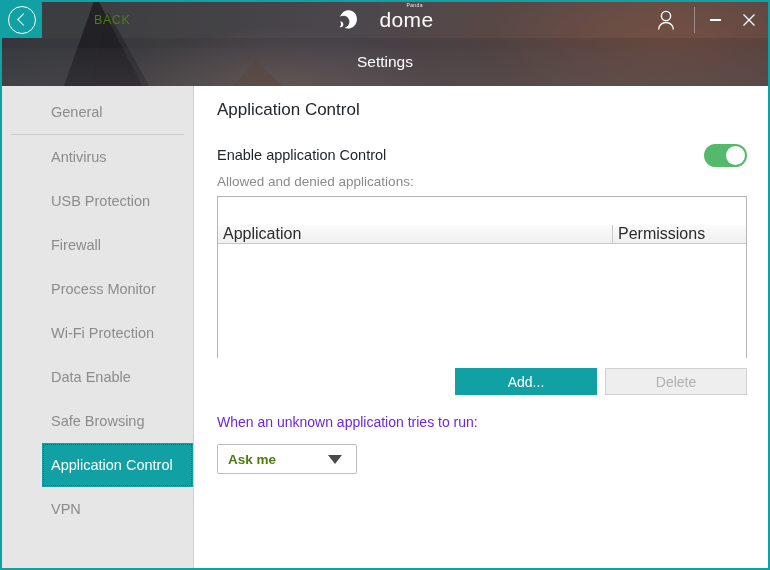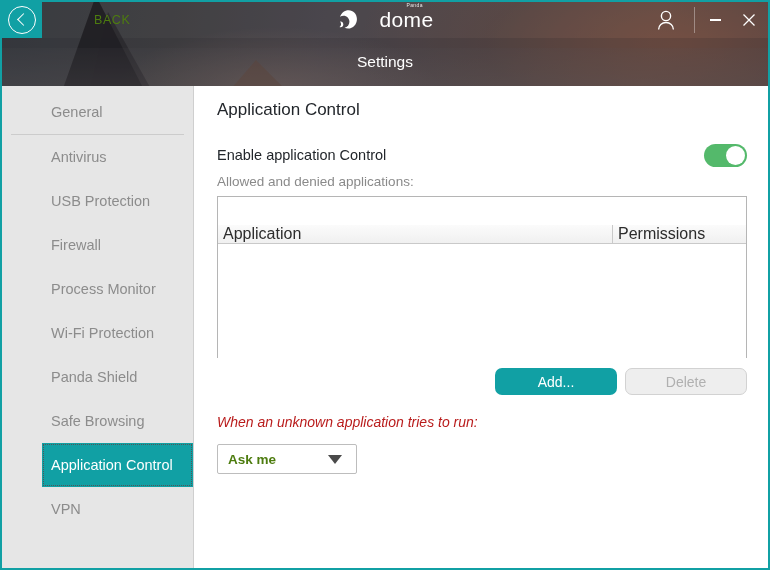--- a/index.html
+++ b/index.html
@@ -311,48 +311,46 @@
 
   .btn-row {
     position: absolute;
     left: 22px; top: 282px;
     width: 530px;
     display: flex;
     justify-content: flex-end;
     gap: 8px;
   }
   .btn {
-    width: 122px;
+    width: 142px;
     height: 27px;
     font-size: 14px;
     display: flex;
     align-items: center;
     justify-content: center;
     box-sizing: border-box;
     cursor: pointer;
-    border-radius: 7px;
   }
   .btn-primary {
     background: #11a0a4;
     color: #ffffff;
     border: none;
   }
   .btn-disabled {
     background: #eeeeee;
     color: #b0b0b0;
     border: 1px solid #d2d2d2;
     cursor: default;
   }
 
   .unknown-label {
     position: absolute;
     left: 22px; top: 328px;
     font-size: 14px;
-    color: #b91c1c;
-    font-style: italic;
+    color: #6d28d9;
   }
   .select {
     position: absolute;
     left: 22px; top: 358px;
     width: 140px; height: 30px;
     border: 1px solid #bdbdbd;
     border-radius: 2px;
     background: #ffffff;
     display: flex;
     align-items: center;
@@ -445,21 +443,21 @@
       <div class="nav-item">
         <span>Firewall</span>
       </div>
       <div class="nav-item">
         <span>Process Monitor</span>
       </div>
       <div class="nav-item">
         <span>Wi-Fi Protection</span>
       </div>
       <div class="nav-item">
-        <span>Panda Shield</span>
+        <span>Data Enable</span>
       </div>
       <div class="nav-item">
         <span>Safe Browsing</span>
       </div>
       <div class="nav-item selected">
         <span>Application Control</span>
       </div>
       <div class="nav-item">
         <span>VPN</span>
       </div>

